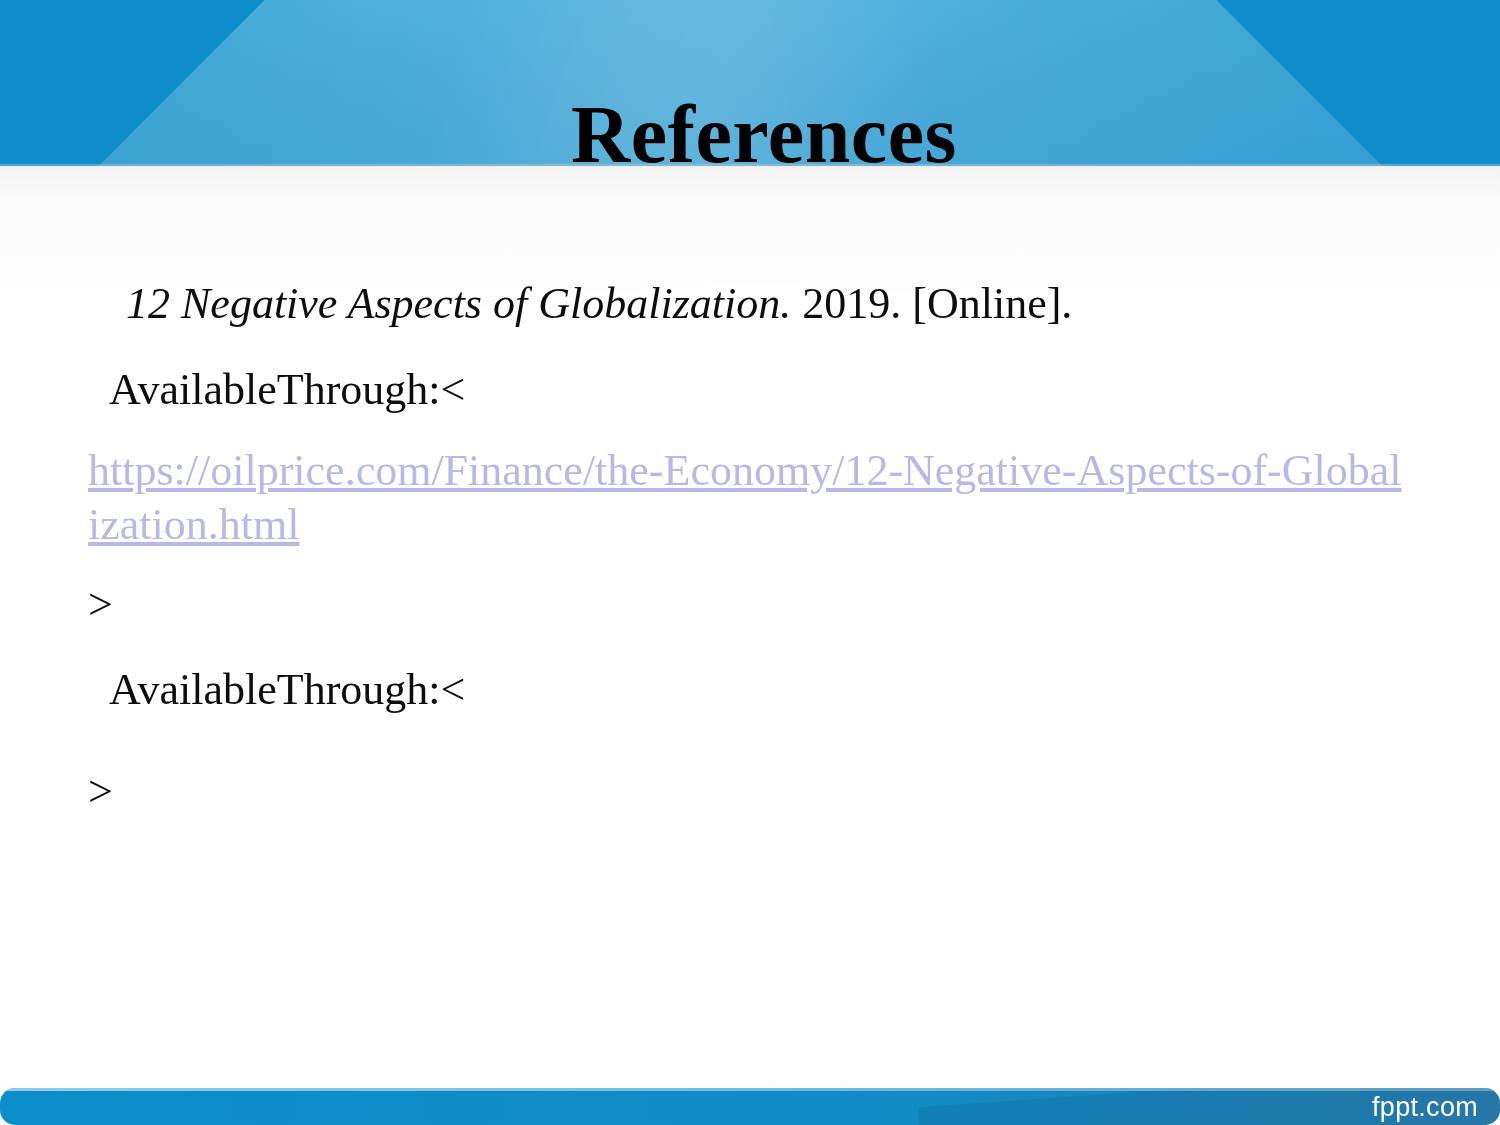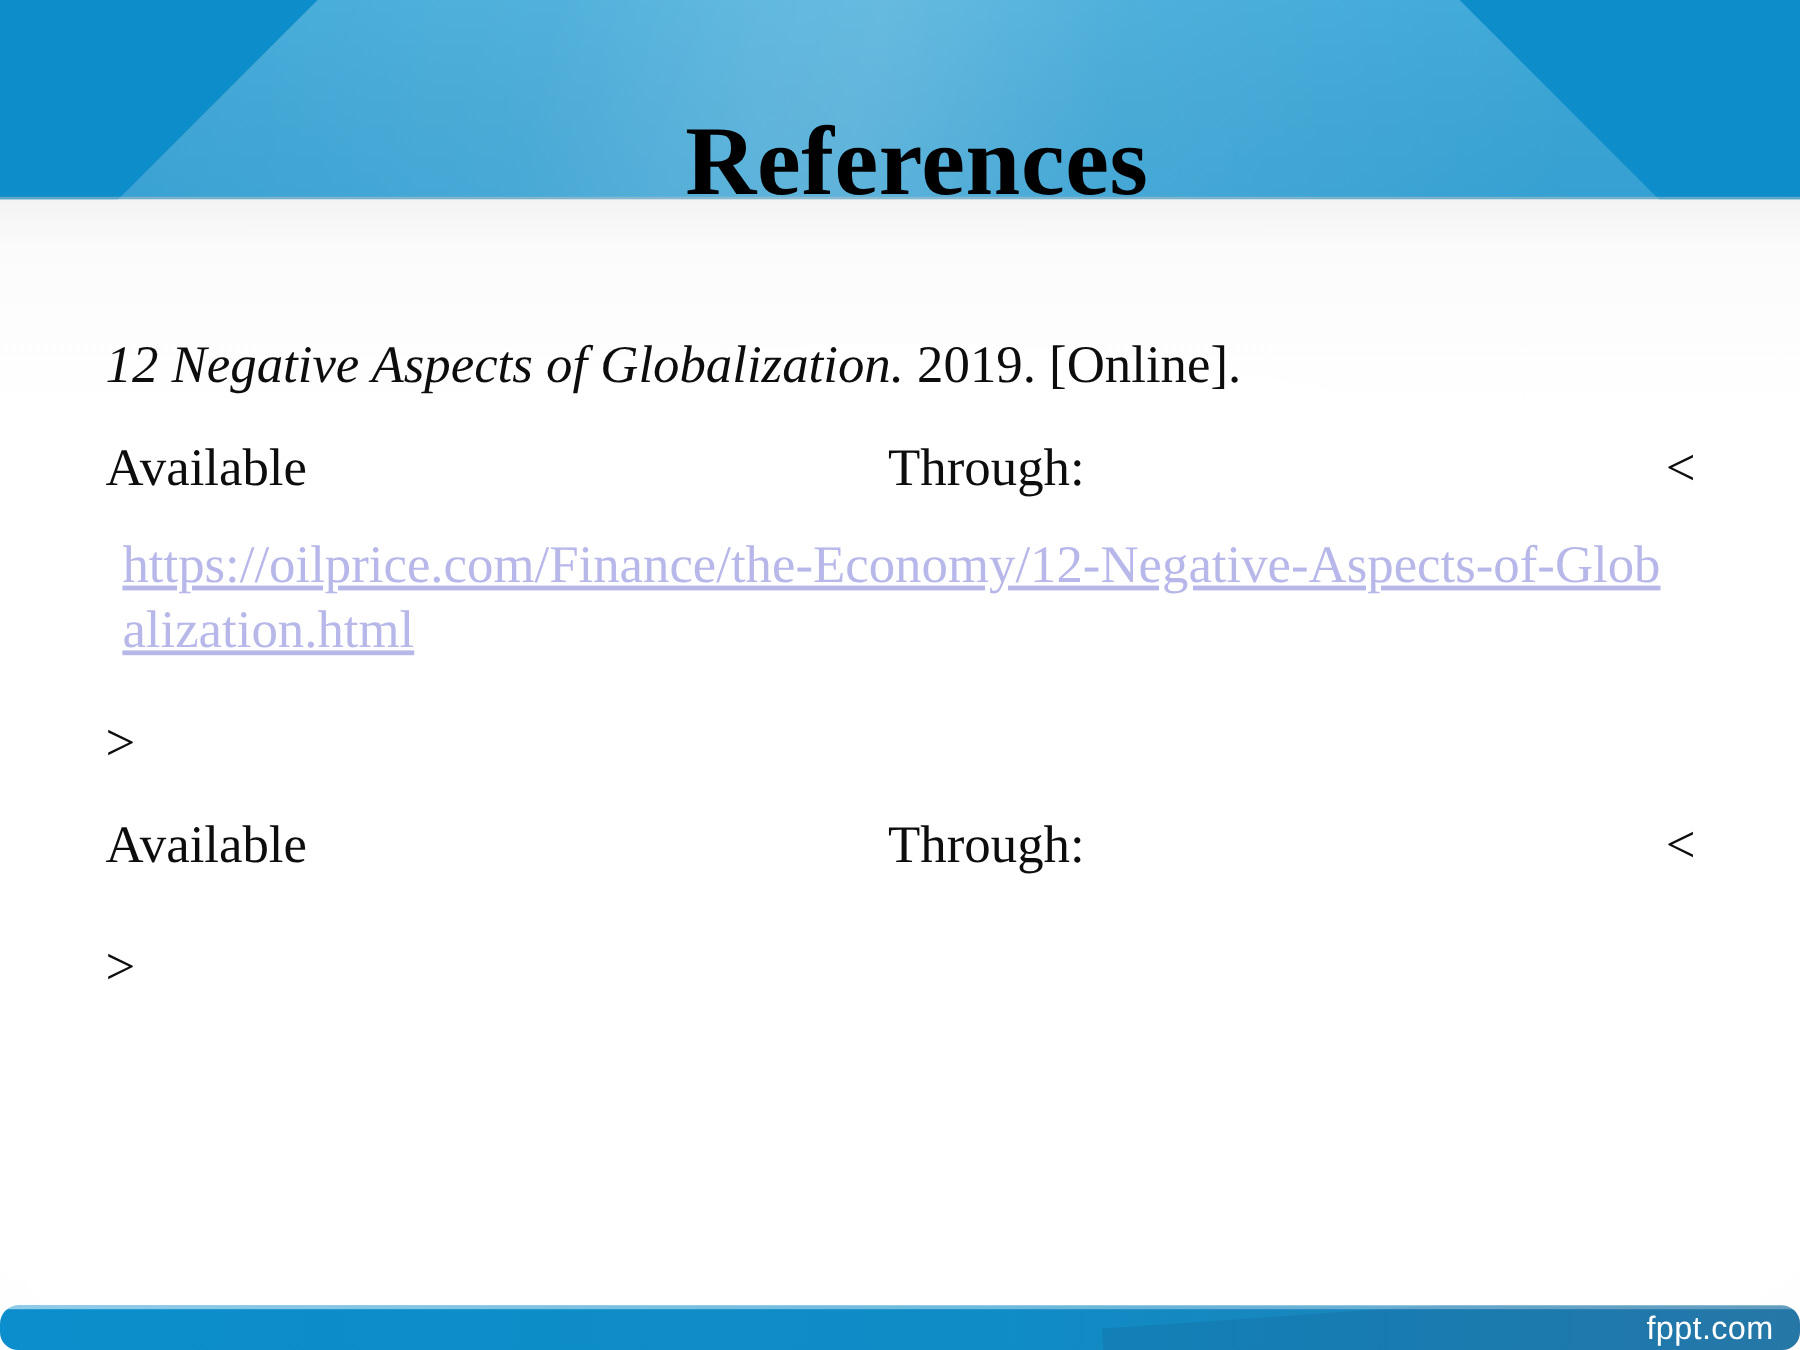--- a/index.html
+++ b/index.html
@@ -153,55 +153,57 @@
     font-family: "Liberation Serif", serif;
     font-size: 44px;
     line-height: 1.45;
     color: #0d0d0d;
     text-align: justify;
     margin: 0 0 22px 0;
   }
 
   .ref-title {
     font-style: italic;
+    margin-left: 38px;
   }
   .ref-meta {
     font-style: normal;
   }
 
   .ref-link-line {
     font-family: "Liberation Serif", serif;
     font-size: 44px;
     line-height: 1.24;
     color: #b7b7ea;
     text-decoration: underline;
     text-decoration-color: #b7b7ea;
     text-underline-offset: 3px;
     word-break: break-all;
-    margin: 14px;
+    margin: 0;
     display: block;
     text-align: left;
   }
 
   .ref-gt {
     font-family: "Liberation Serif", serif;
     font-size: 44px;
     line-height: 1.45;
     color: #0d0d0d;
     margin: 6px 0 22px 0;
   }
 
   .gap-1 { height: 14px; }
   .gap-2 { height: 10px; }
 
   
   .justify-line {
     display: flex;
-    justify-content: space-between;
+    justify-content: flex-start;
     width: 100%;
+    margin-left: 21px;
   }
 
   
   .footer {
     position: absolute;
     left: 0;
     top: 1088px;
     width: 1500px;
     height: 37px;
     background: linear-gradient(to right, #0b8ecb 0%, #0f8cc6 55%, #1a85bb 78%, #2c7fae 100%);

